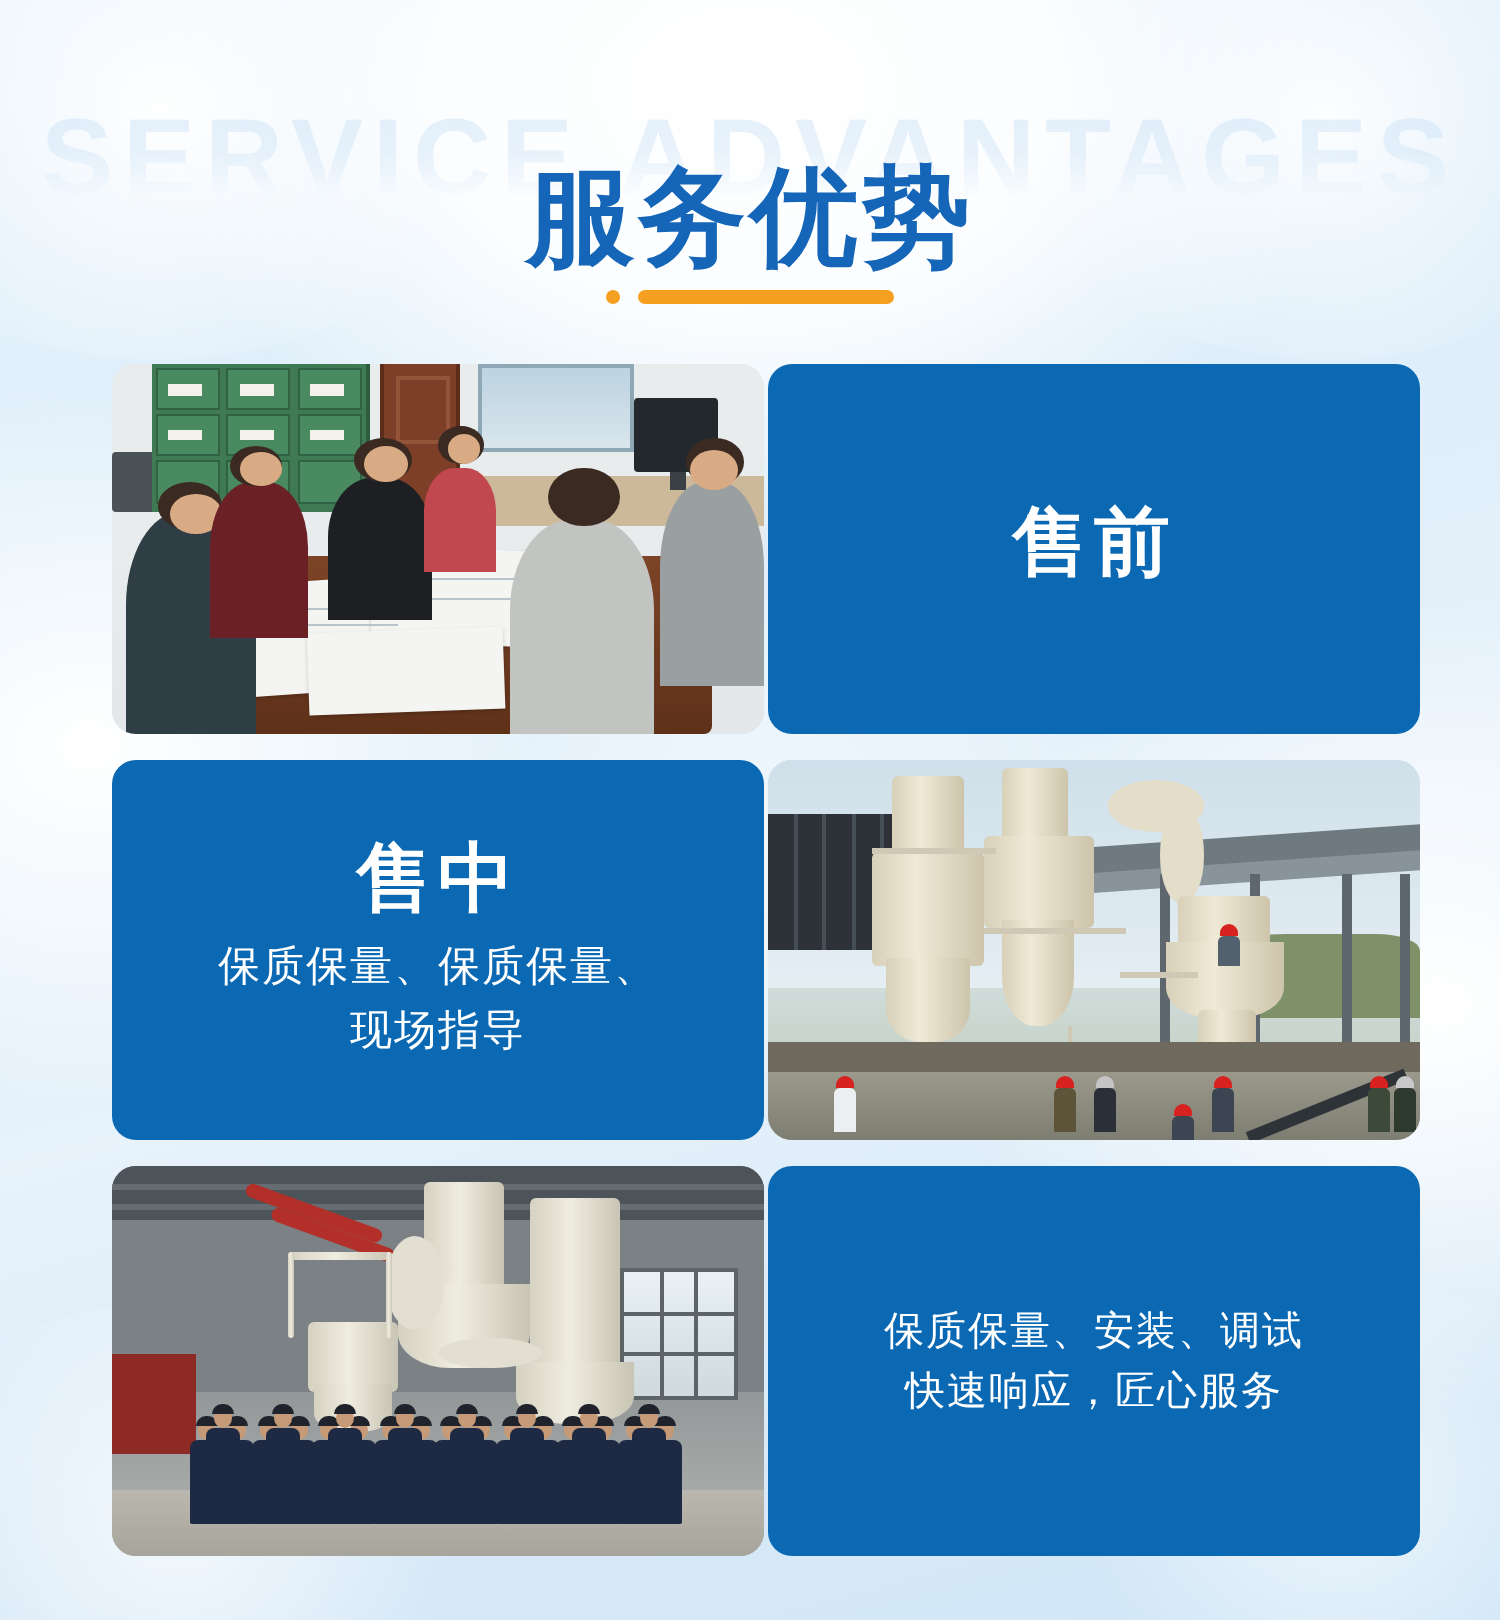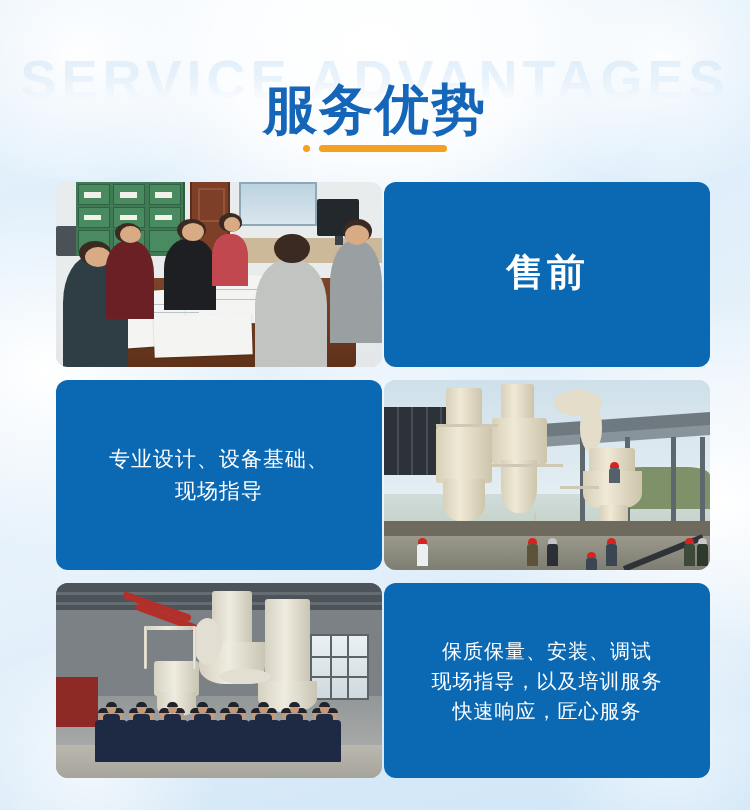--- a/index.html
+++ b/index.html
@@ -288,21 +288,22 @@
 
       <div class="panel copy">
         <div class="copy-heading">售前</div>
       </div>
 
     </div>
 
     <div class="row row2">
 
       <div class="panel copy">
-        <div class="copy-line">专业设计、设备基础、</div>
+        <div class="copy-heading">售中</div>
+        <div class="copy-line">保质保量、保质保量、</div>
         <div class="copy-line">现场指导</div>
       </div>
 
       <div class="panel photo">
         <div class="scene s2">
           <div class="sky"></div>
           <div class="hill"></div>
           <div class="roof"></div>
           <div class="roof2"></div>
           <div class="shed">
@@ -528,20 +529,19 @@
                 <div class="c-body" style="height:34px"></div>
                 <div class="c-head" style="bottom:34px"></div>
                 <div class="c-hair" style="bottom:41px"></div>
               </div>
           </div>
         </div>
       </div>
 
       <div class="panel copy">
         <div class="copy-line">保质保量、安装、调试</div>
-        <div class="copy-line">现场指导，以及培训服务</div>
         <div class="copy-line">快速响应，匠心服务</div>
       </div>
 
     </div>
 
   </div>
 </div>
 
 </body></html>

